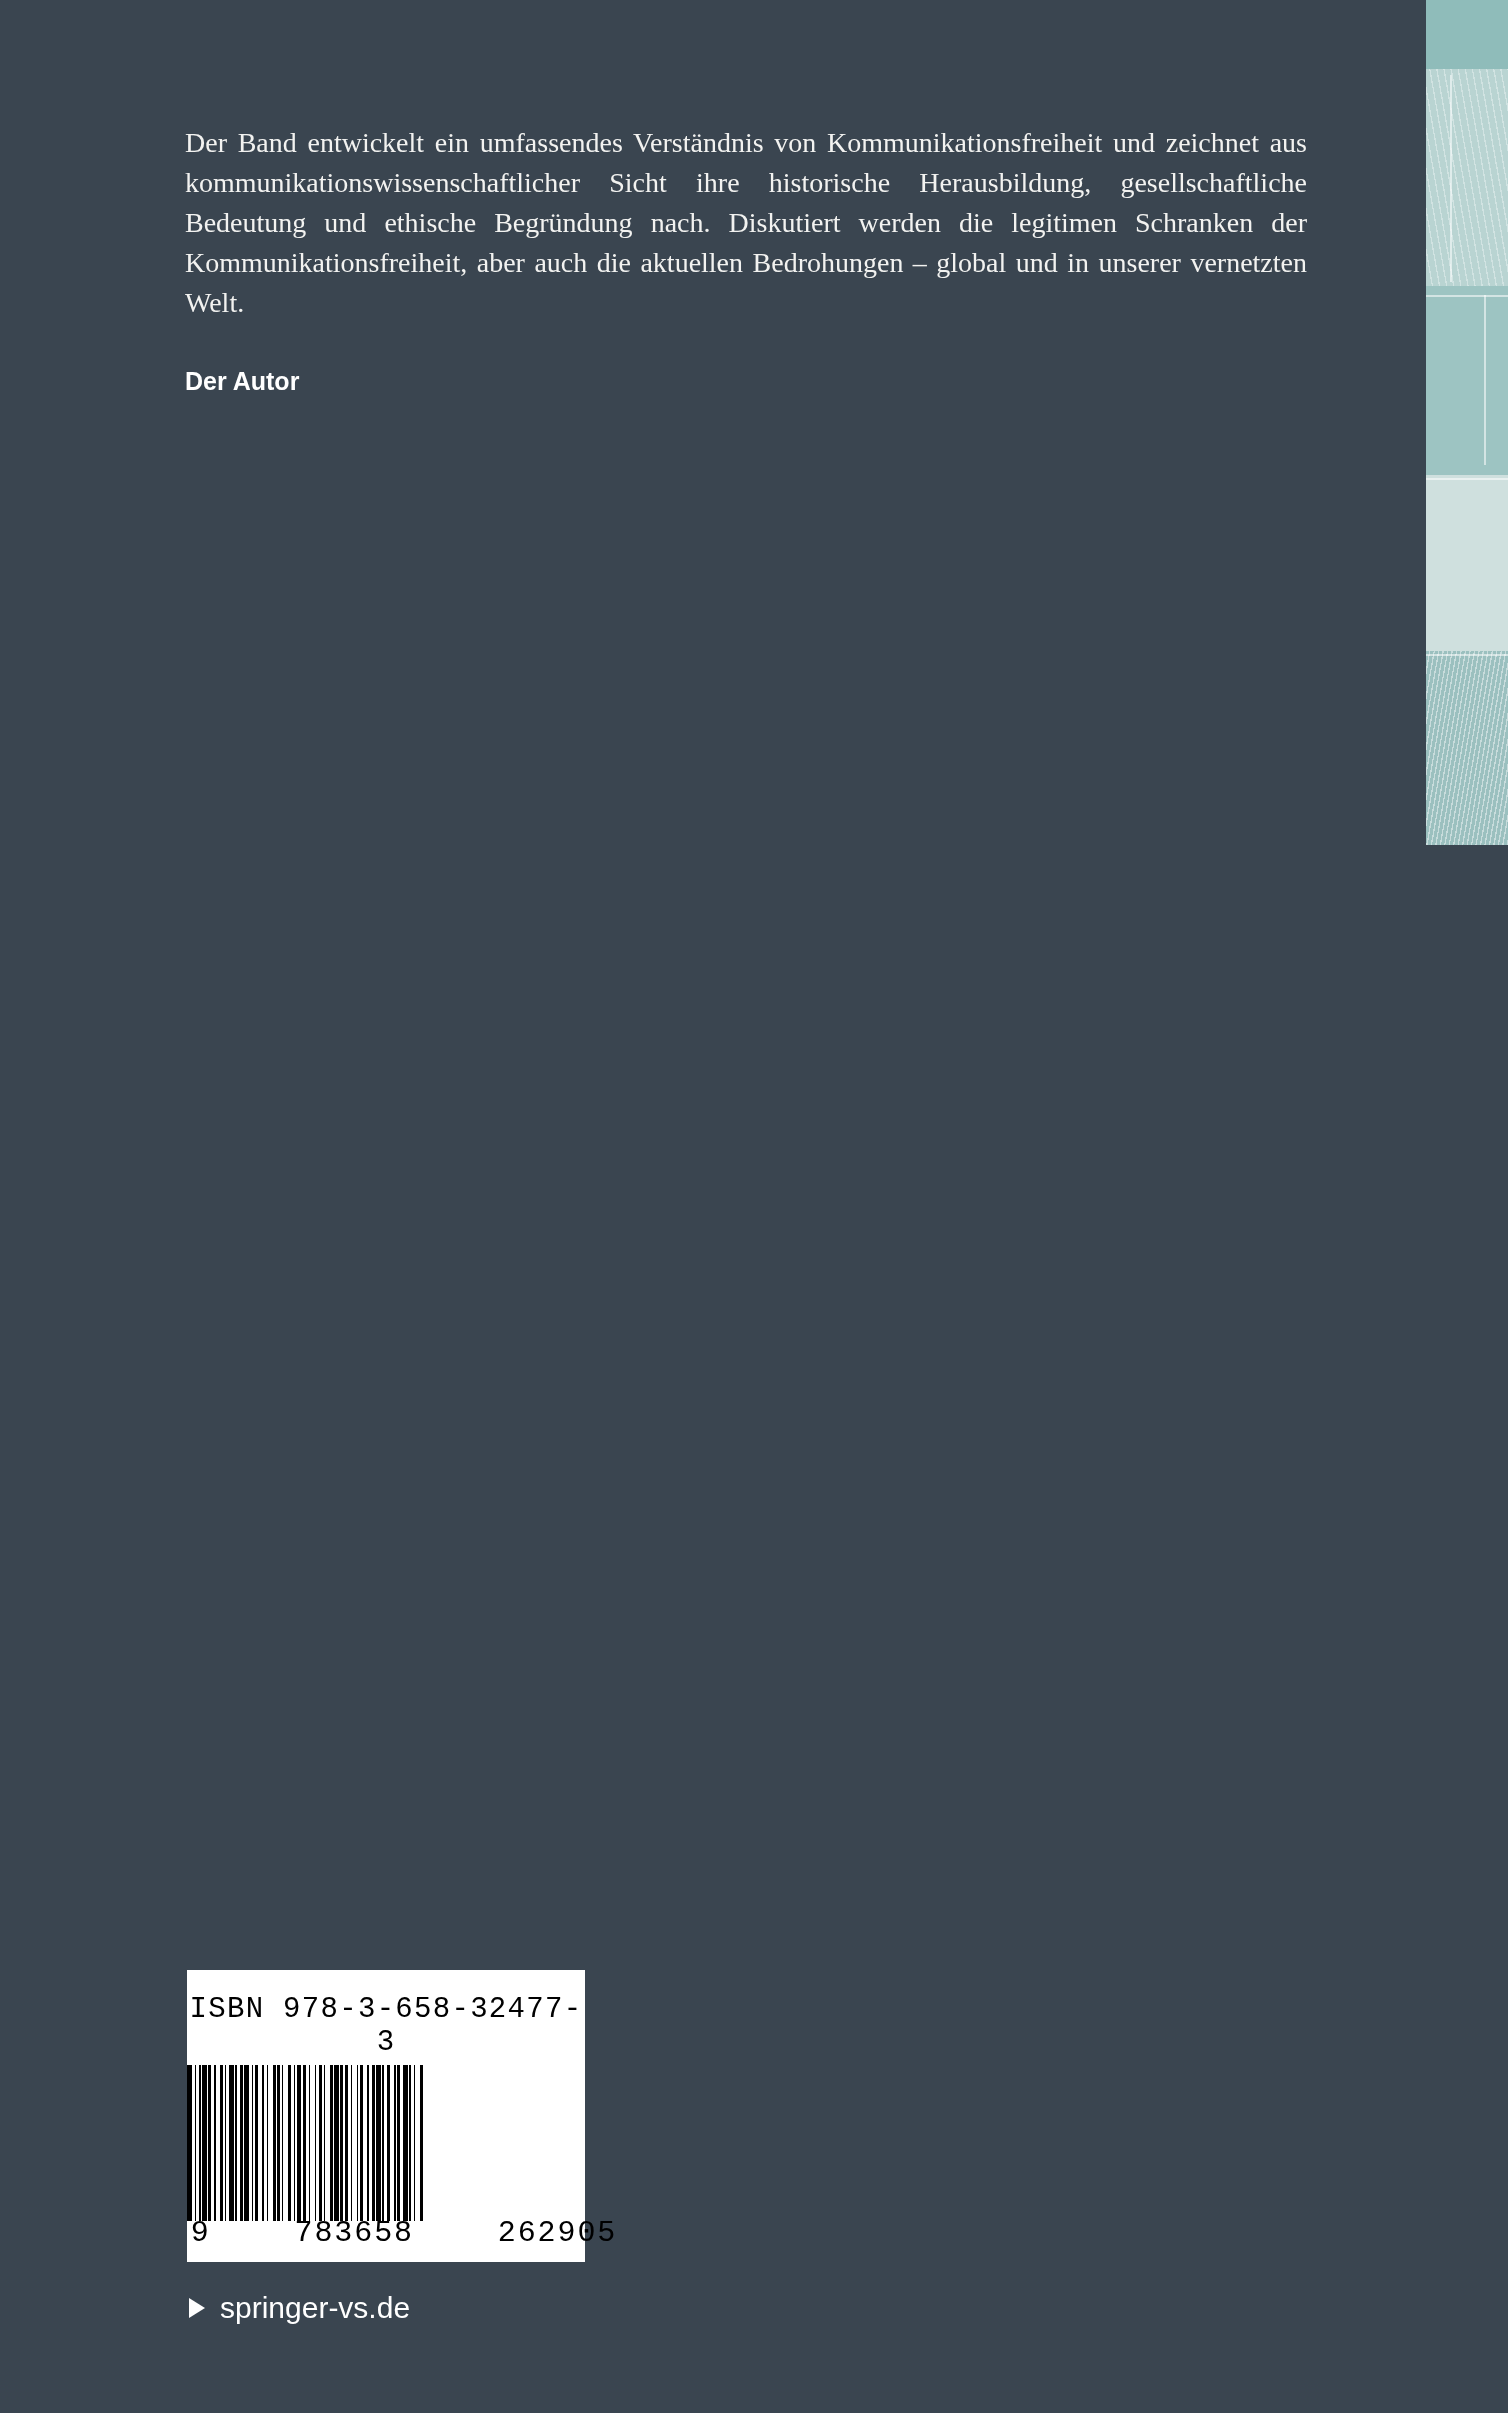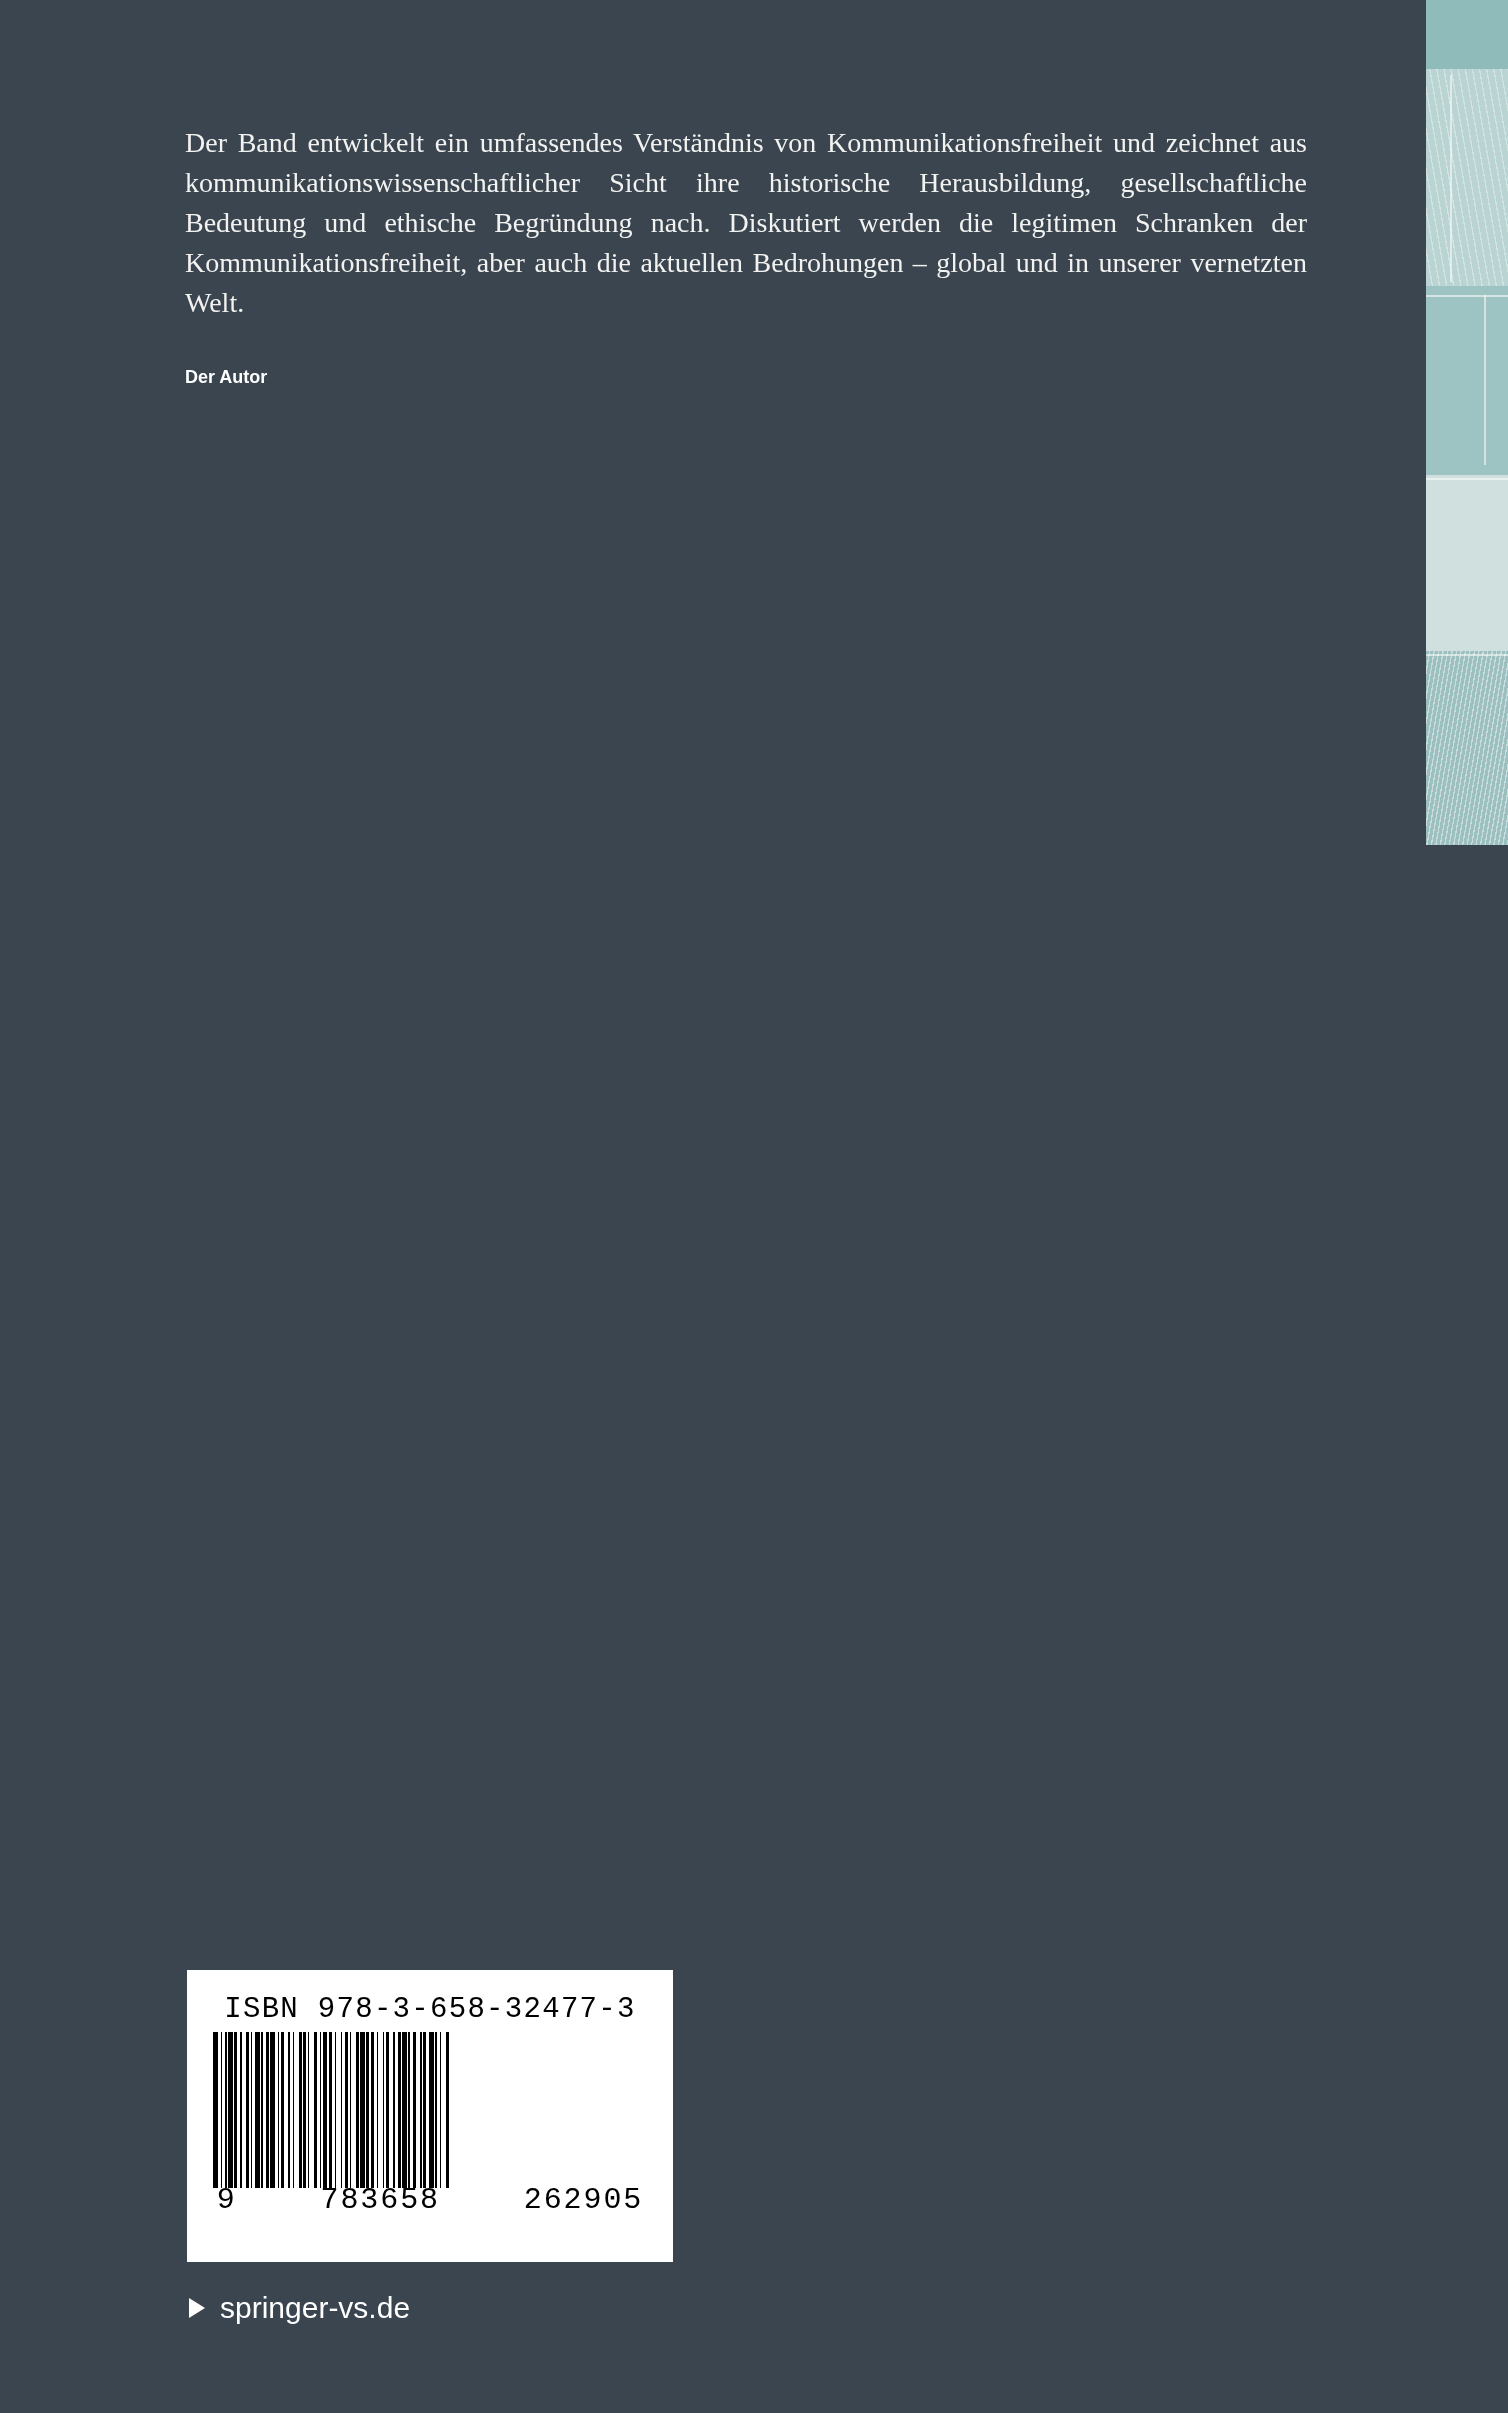--- a/index.html
+++ b/index.html
@@ -111,21 +111,21 @@
     font-family: "Liberation Serif", serif;
     font-size: 28px;
     line-height: 1.43;
     color: #f2f2f0;
     text-align: justify;
     margin: 0 0 44px 0;
   }
   .author-head {
     font-family: "Liberation Sans", sans-serif;
     font-weight: bold;
-    font-size: 18px;
+    font-size: 25px;
     color: #ffffff;
     margin: 0 0 8.8px 0;
   }
   .author-body {
     font-family: "Liberation Serif", serif;
     font-size: 28px;
     line-height: 1.43;
     color: #f2f2f0;
     text-align: justify;
     margin: 0;
@@ -135,21 +135,21 @@
     font-weight: bold;
     font-size: 26.4px;
     color: #ffffff;
   }
 
   
   .barcode-box {
     position: absolute;
     left: 187px;
     top: 1970px;
-    width: 486px;
+    width: 398px;
     height: 292px;
     background: #ffffff;
     box-sizing: border-box;
     padding: 11.3px 0 0 0;
   }
   .isbn-text {
     font-family: "Liberation Mono", monospace;
     font-size: 29px;
     letter-spacing: 1.3px;
     color: #000;

